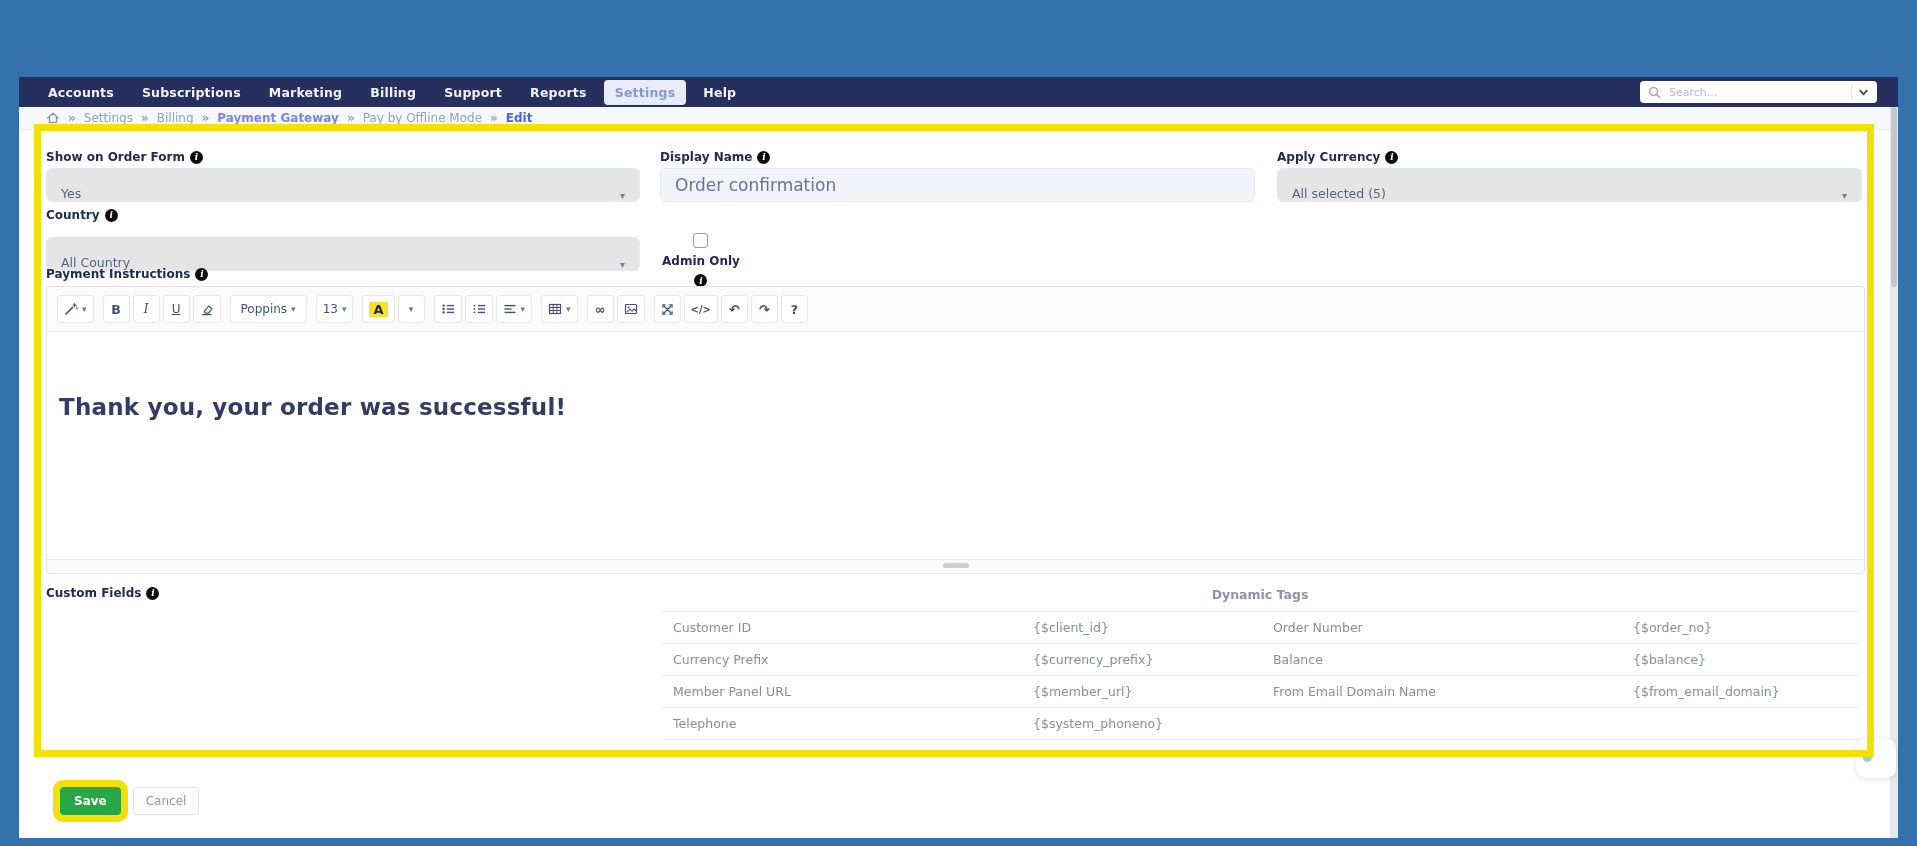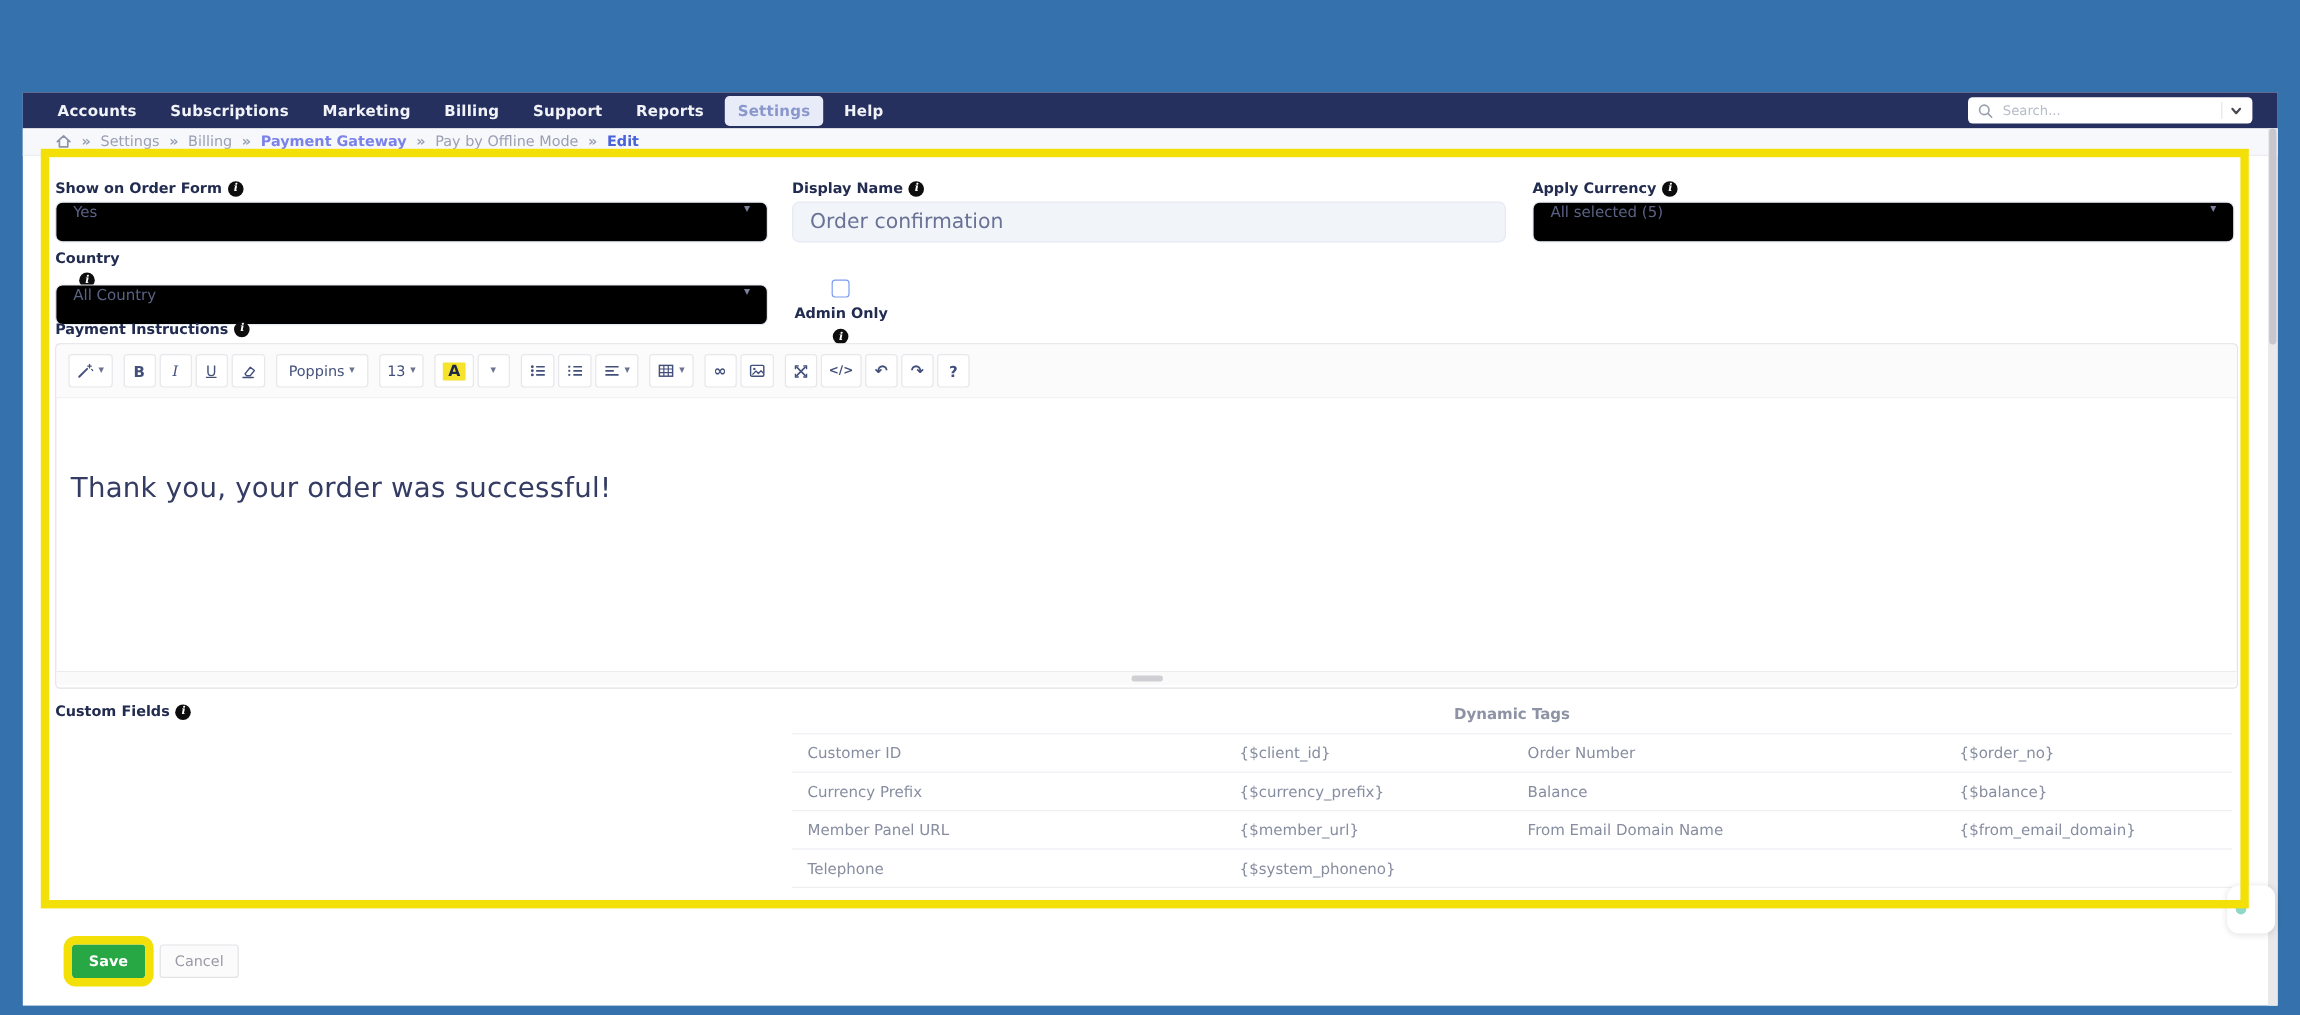--- a/index.html
+++ b/index.html
@@ -28,37 +28,37 @@
   .bc-item{cursor:pointer;}
   .bc-link{color:#7b83e8;font-weight:bold;}
   .bc-active{color:#4a63d8;font-weight:bold;}
 
   
   .hl-box{position:absolute;left:15px;top:47px;width:1840px;height:633px;border:7px solid #f3e008;box-sizing:border-box;pointer-events:none;z-index:6;}
 
   
   .field-label{position:absolute;font-size:12px;font-weight:bold;color:#222b50;display:flex;align-items:center;gap:5px;}
   .info-dot{display:inline-flex;width:13px;height:13px;border-radius:50%;background:#0d0d0d;color:#fff;font-size:9px;font-weight:bold;font-style:italic;align-items:center;justify-content:center;font-family:"DejaVu Serif",serif;}
-  .sel{position:absolute;height:34px;background:#000000;border:1px solid #e5e9f2;border-radius:6px;box-sizing:border-box;display:flex;align-items:flex-start;justify-content:space-between;padding:0 14px;font-size:12.5px;color:#5a6284;cursor:pointer;}
+  .sel{position:absolute;height:34px;background:#e5e5e5;border:1px solid #e5e9f2;border-radius:6px;box-sizing:border-box;display:flex;align-items:flex-end;justify-content:space-between;padding:0 14px;font-size:12.5px;color:#5a6284;cursor:pointer;}
   .sel .caret{color:#7a819c;font-size:10px;}
   .txt{position:absolute;height:34px;background:#f1f4f9;border:1px solid #e5e9f2;border-radius:6px;box-sizing:border-box;padding:0 14px;font-size:17px;color:#6a7295;font-family:inherit;outline:none;}
   .chk-wrap{position:absolute;display:flex;align-items:center;gap:6px;font-size:12px;font-weight:bold;color:#222b50;}
   .chk{appearance:none;-webkit-appearance:none;width:15px;height:15px;border:1.6px solid #7d9cf0;border-radius:3px;background:#fff;margin:0;cursor:pointer;}
 
   
   .editor{position:absolute;left:27px;top:209px;width:1819px;height:288px;border:1px solid #e2e2e8;border-radius:4px;box-sizing:border-box;background:#fff;}
   .tb{display:flex;align-items:center;padding:8px 10px;background:#fbfbfc;border-bottom:1px solid #ebebf0;border-radius:4px 4px 0 0;}
   .tb-group{display:flex;gap:3px;margin-right:9px;}
   .tb-btn{min-width:27px;height:28px;background:#fff;border:1px solid #e7e7ec;border-radius:3px;display:flex;align-items:center;justify-content:center;font-size:12px;color:#43507a;cursor:pointer;padding:0 6px;gap:4px;box-sizing:border-box;}
   .tb-btn b{font-size:12.5px;}
   .tb-btn .mini-caret{font-size:9px;color:#6b7390;}
   .tb-btn svg{display:block;}
   .hl-A{background:#f6e32b;padding:0 4px;font-weight:bold;font-size:13px;color:#1d2747;border-radius:1px;}
   .ed-body{height:227px;box-sizing:border-box;padding:62px 12px 0 12px;cursor:text;overflow:hidden;}
-  .ed-text{font-size:23px;font-weight:normal;color:#343c63;letter-spacing:.2px;}
+  .ed-text{font-size:23px;font-weight:bold;color:#343c63;letter-spacing:.2px;}
   .ed-status{height:11px;background:#fafafa;border-top:1px solid #ececf0;border-radius:0 0 4px 4px;display:flex;align-items:center;justify-content:center;cursor:ns-resize;}
   .grip{width:26px;height:5px;background:#cfcfd4;border-radius:2px;}
 
   
   .dt-title{position:absolute;left:641px;top:510px;width:1200px;text-align:center;font-size:12.5px;font-weight:bold;color:#8d93a5;}
   .dt-table{position:absolute;left:641px;top:534px;width:1200px;border-top:1px solid #edeff3;}
   .dt-row{display:grid;grid-template-columns:30% 20% 30% 20%;border-bottom:1px solid #edeff3;height:31px;align-items:center;}
   .dt-cell{font-size:12.5px;color:#878da0;padding-left:13px;white-space:nowrap;}
 
   
@@ -136,21 +136,21 @@
 
   <div class="field-label" style="left:1258px;top:73px;">
     <span>Apply Currency</span>
       <span class="info-dot">i</span>
   </div>
   <div class="sel" style="left:1258px;top:91px;width:585px;">
     <span>All selected (5)</span>
       <span class="caret">▾</span>
   </div>
 
-  <div class="field-label" style="left:27px;top:131px;flex-direction:column;">
+  <div class="field-label" style="left:27px;top:131px;">
     <span>Country</span>
       <span class="info-dot">i</span>
   </div>
   <div class="sel" style="left:27px;top:160px;width:594px;">
     <span>All Country</span>
       <span class="caret">▾</span>
   </div>
 
   <div class="chk-wrap" style="left:643px;top:156px;flex-direction:column;">
     <input type="checkbox" class="chk" style="">

